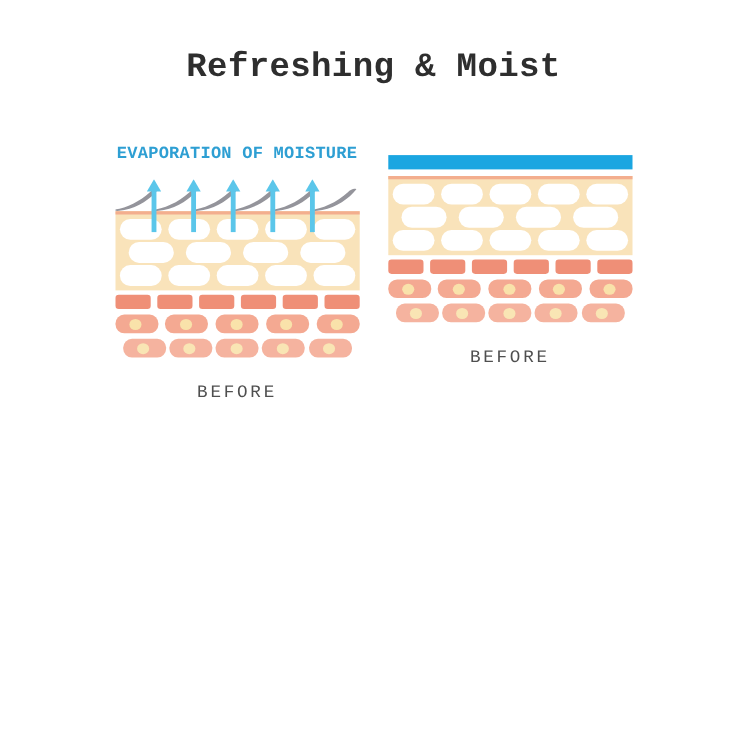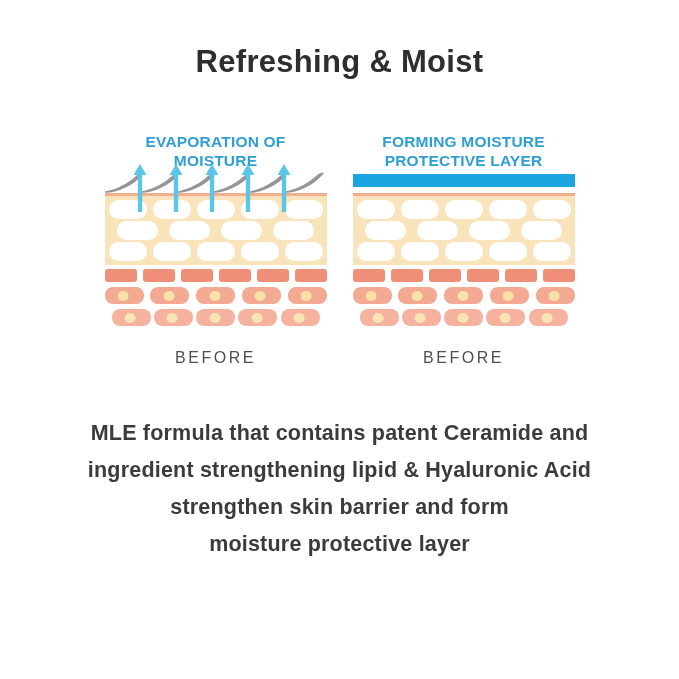--- a/index.html
+++ b/index.html
@@ -1,18 +1,18 @@
 <!DOCTYPE html>
 <html style="--title-red: #e2342a; --subtitle-dark: #2e2e2e; --heading-blue: #2e9fd3; --arrow-blue: #5bc6ea; --barrier-blue: #1ba6e1; --stratum-beige: #f9e3ba; --stratum-edge: #f3ae8e; --cell-white: #ffffff; --granular-salmon: #ef8f77; --basal-pink: #f4a992; --nucleus-cream: #f9e2aa; --flake-gray: #8b8b93; --label-gray: #4f4f4f; --text-dark: #3b3b3b;"><head>
 <meta charset="utf-8">
 <style>
   html,body { margin:0; padding:0; background:#fff; }
   .canvas {
     position:relative; width:679px; height:679px; background:#ffffff;
-    font-family:Liberation Sans, sans-serif; overflow:hidden;
+    font-family:Liberation Mono, monospace; overflow:hidden;
   }
   header { text-align:center; padding-top:44px; }
   .subtitle { font-size:31px; font-weight:bold; color:var(--subtitle-dark); letter-spacing:.3px; }
   .title {
     margin:8px 0 0; font-size:45px; line-height:47px; font-weight:bold;
     color:var(--title-red); white-space:pre-line; letter-spacing:.2px;
   }
   .panels { display:flex; justify-content:center; gap:26px; margin-top:52px; }
   .panel { width:222px; display:flex; flex-direction:column; align-items:center; }
   .panel-heading {
@@ -156,22 +156,20 @@
             </div>
             <div class="pcell">
               <div class="nucleus"></div>
             </div>
           </div>
       </div>
       <div class="panel-label">BEFORE</div>
     </div>
 
     <div class="panel">
-      <div class="panel-heading">FORMING MOISTURE
-PROTECTIVE LAYER</div>
       <div class="diagram">
         <div class="barrier-bar"></div>
         <div class="stratum">
             <div class="wrow">
               <div class="wcell"></div>
               <div class="wcell"></div>
               <div class="wcell"></div>
               <div class="wcell"></div>
               <div class="wcell"></div>
             </div>
@@ -230,18 +228,14 @@
             <div class="pcell">
               <div class="nucleus"></div>
             </div>
           </div>
       </div>
       <div class="panel-label">BEFORE</div>
     </div>
 
   </section>
 
-  <p class="description">MLE formula that contains patent Ceramide and
-ingredient strengthening lipid &amp; Hyaluronic Acid
-strengthen skin barrier and form
-moisture protective layer</p>
 
 </div>
 
 </body></html>

